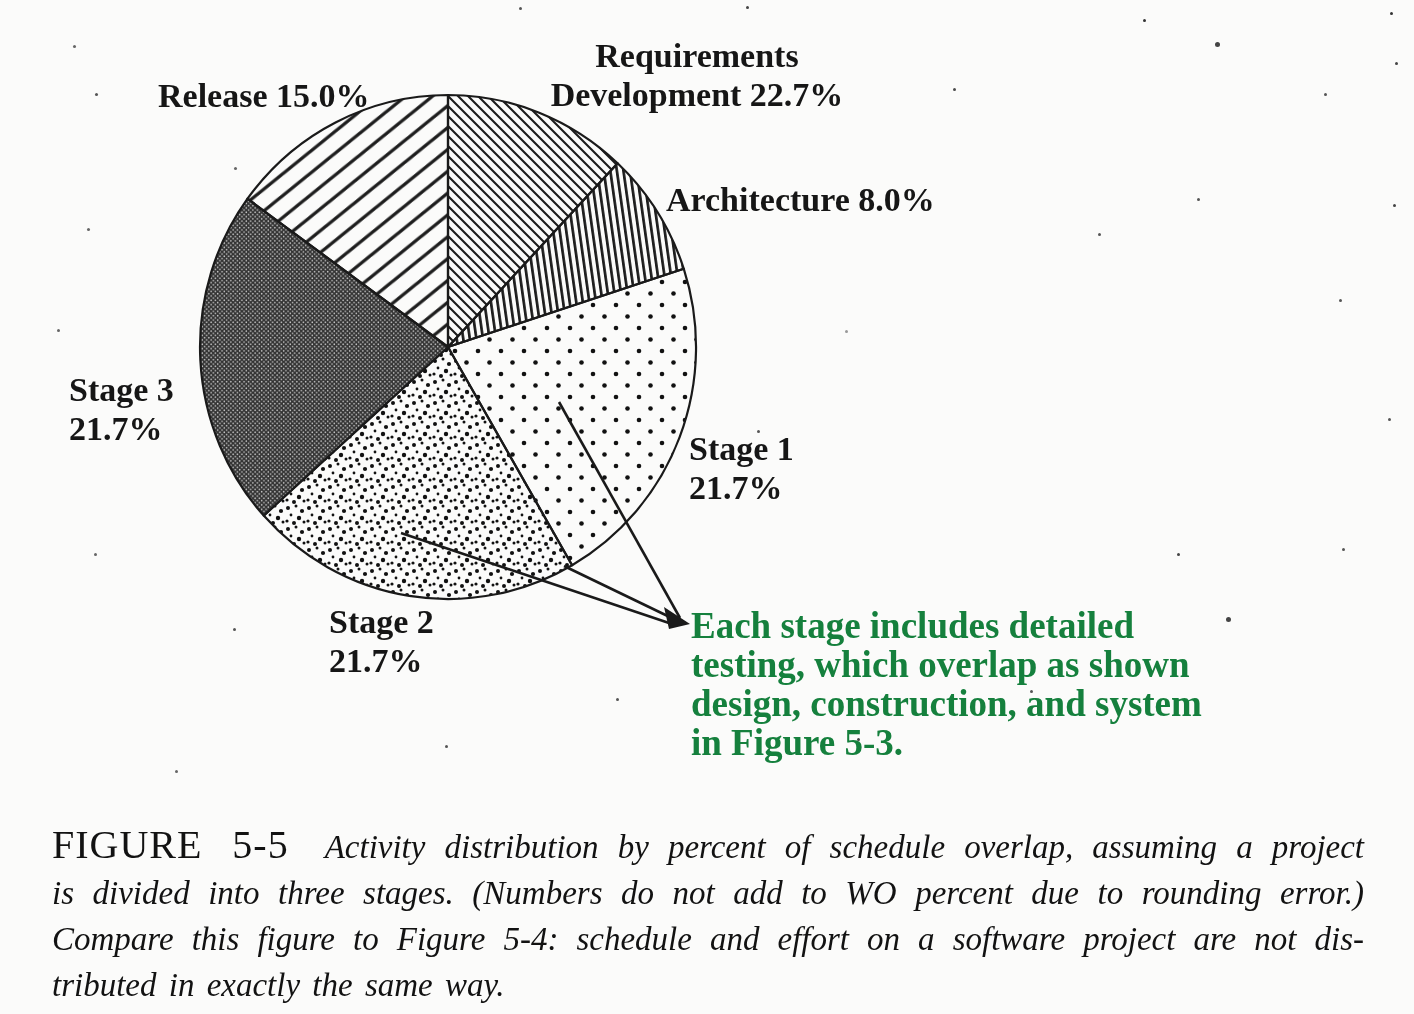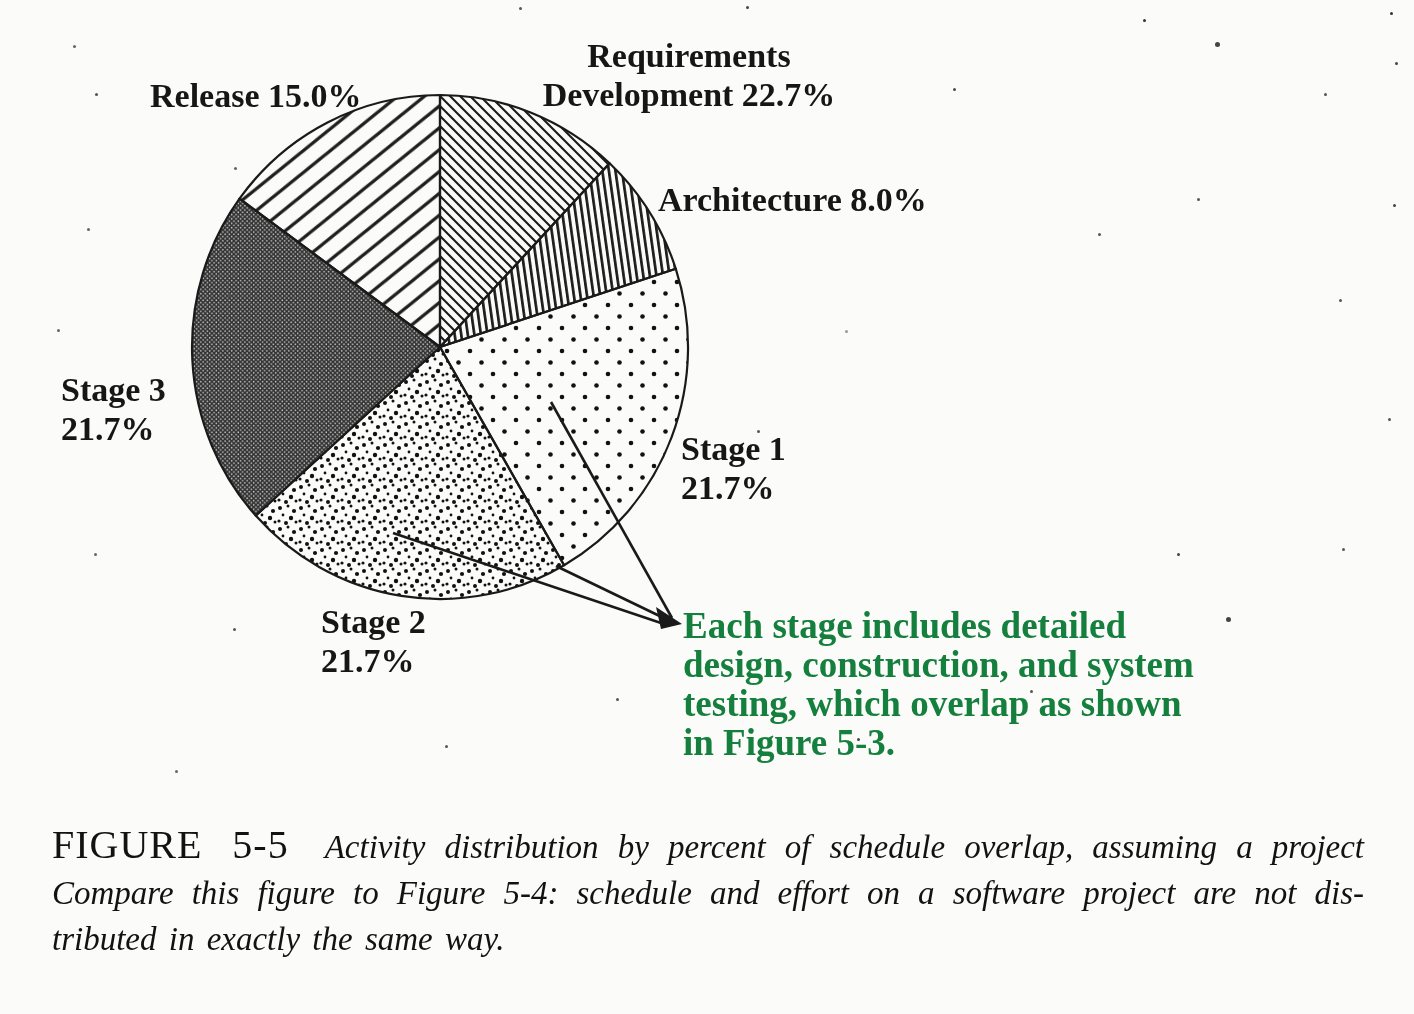--- a/index.html
+++ b/index.html
@@ -1,17 +1,17 @@
 <!DOCTYPE html>
 <html><head>
 <meta charset="utf-8">
 <style>
   html,body{margin:0;padding:0;width:1414px;height:1014px;background:#fbfbfa;overflow:hidden;}
   .page{position:relative;width:1414px;height:1014px;font-family:"Liberation Serif","DejaVu Serif",serif;color:#151515;}
-  .figure-area{position:absolute;left:4px;top:0;width:1256px;height:810px;}
+  .figure-area{position:absolute;left:12px;top:0;width:1256px;height:810px;}
   #pie-svg{position:absolute;left:0;top:0;}
   .lbl{position:absolute;font-weight:bold;font-size:34px;line-height:39px;white-space:nowrap;color:#161616;}
   .lbl-req{left:505px;top:36px;width:360px;text-align:center;}
   .lbl-release{left:146px;top:76px;text-align:center;}
   .lbl-arch{left:654px;top:180px;}
   .lbl-stage3{left:57px;top:330px;margin-top:40px;}
   .lbl-stage1{left:677px;top:429px;}
   .lbl-stage2{left:317px;top:602px;}
   .annotation{position:absolute;left:679px;top:606px;font-weight:bold;font-size:37px;line-height:39px;white-space:nowrap;color:#15803d;}
   .caption{position:absolute;left:52px;top:822px;width:1312px;font-size:33px;font-style:italic;line-height:46px;color:#121212;word-spacing:4px;}
@@ -102,26 +102,27 @@
       <div>21.7%</div>
     </div>
 
     <div class="lbl lbl-stage2">
       <div>Stage 2</div>
       <div>21.7%</div>
     </div>
 
     <div class="annotation">
       <div>Each stage includes detailed</div>
+      <div>testing, which overlap as shown</div>
       <div>design, construction, and system</div>
-      <div>testing, which overlap as shown</div>
       <div>in Figure 5-3.</div>
     </div>
   </div>
 
   <div class="caption">
     <div class="cap-line just"><span class="cap-tag">FIGURE 5-5</span><span>Activity distribution by percent of schedule overlap, assuming a project</span></div>
+    <div class="cap-line just">is divided into three stages. (Numbers do not add to WO percent due to rounding error.)</div>
     <div class="cap-line just">Compare this figure to Figure 5-4: schedule and effort on a software project are not dis-</div>
     <div class="cap-line">tributed in exactly the same way.</div>
   </div>
 
   <div class="speckles"></div>
 </div>
 
 </body></html>

